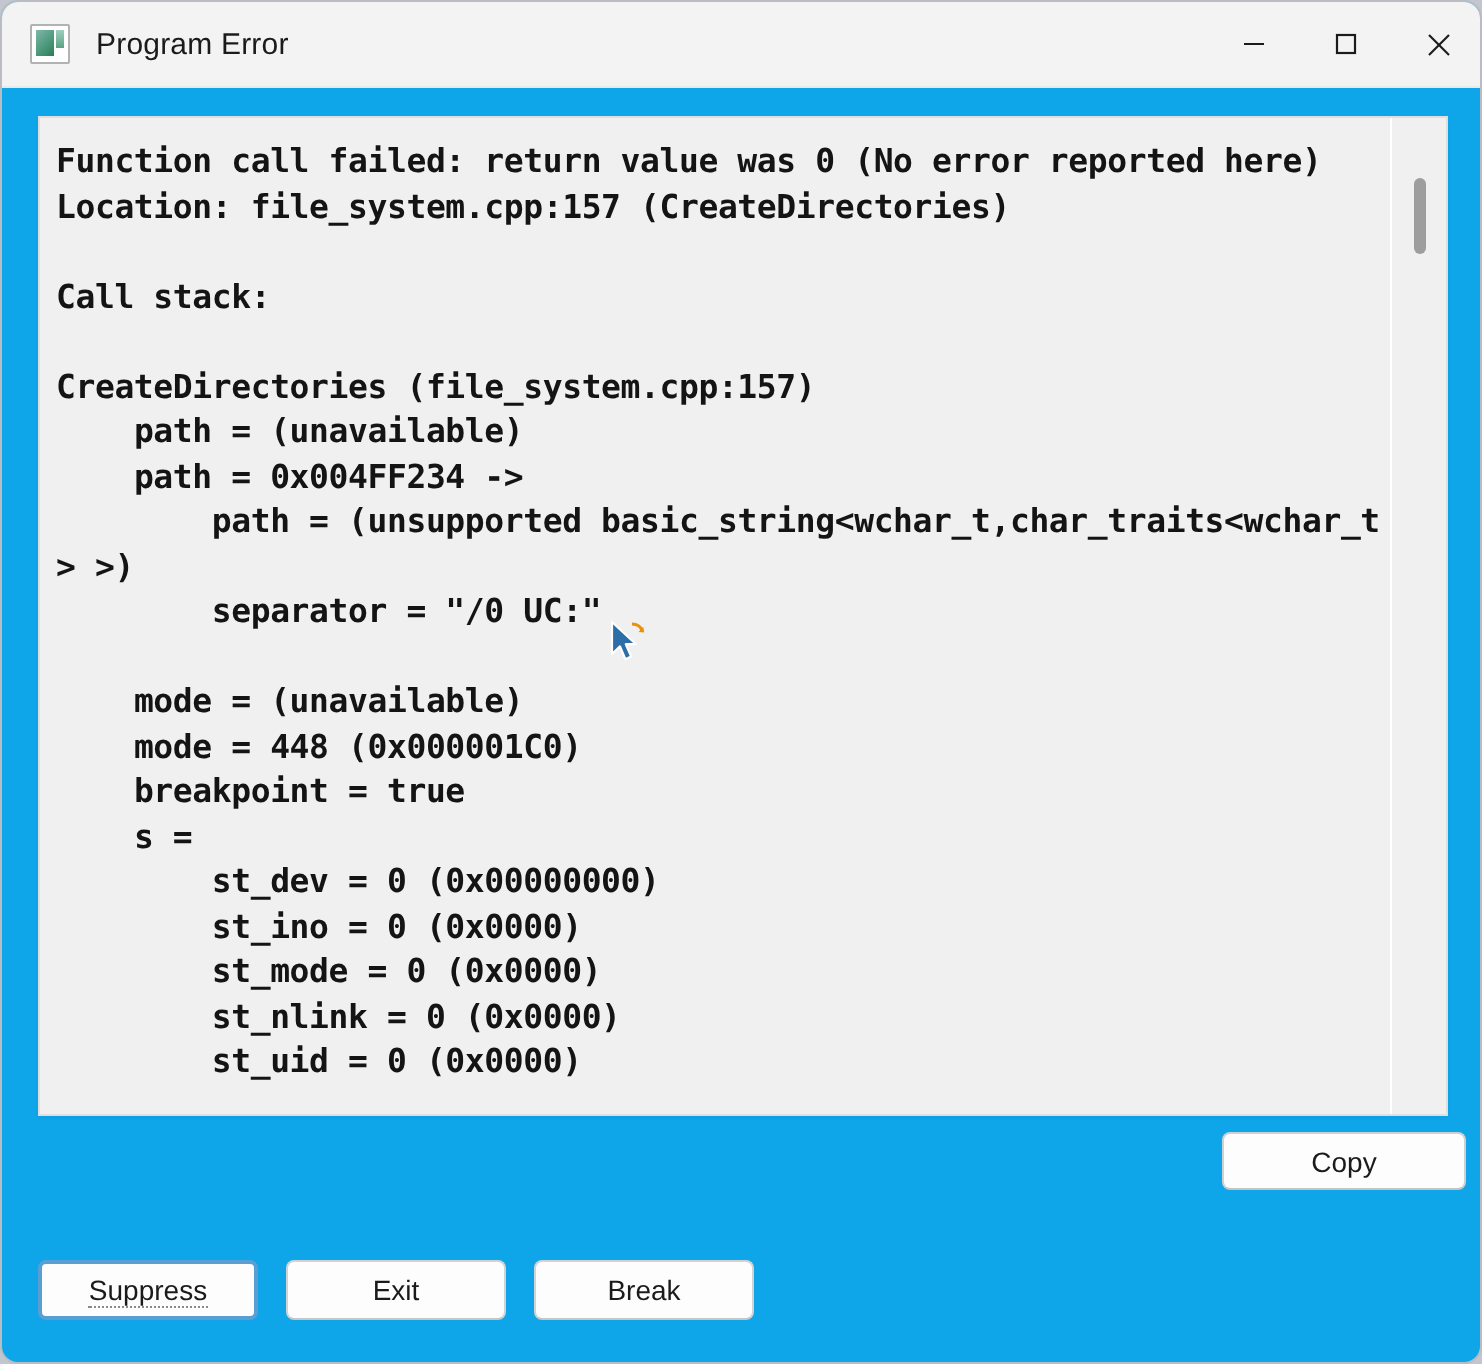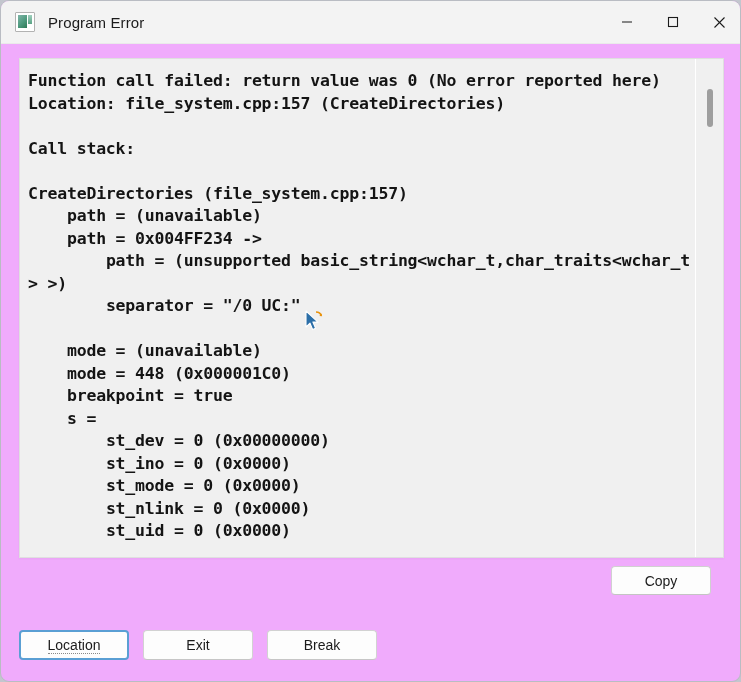--- a/index.html
+++ b/index.html
@@ -10,21 +10,21 @@
     overflow: hidden;
     background: #c3c6ce;
   }
 
   .window {
     position: absolute;
     left: 0;
     top: 0;
     width: 741px;
     height: 682px;
-    background: #f0abfc;
+    background: #0ea5e9;
     border-radius: 9px 9px 9px 9px;
     box-sizing: border-box;
     border: 1px solid #b9bcc3;
     overflow: hidden;
     font-family: "Liberation Sans", sans-serif;
   }
 
   
   .titlebar {
     position: absolute;
@@ -148,21 +148,21 @@
     background: #9e9e9e;
     border-radius: 3px;
     cursor: default;
   }
 
   
   .copy-btn {
     position: absolute;
     left: 610px;
     top: 565px;
-    width: 100px;
+    width: 122px;
     height: 29px;
     background: #fdfdfd;
     border: 1px solid #d0d0d0;
     border-bottom-color: #c4c4c4;
     border-radius: 4px;
     font-family: "Liberation Sans", sans-serif;
     font-size: 14px;
     color: #1b1b1b;
     cursor: default;
     padding: 0;
@@ -266,21 +266,21 @@
       <div class="scroll-thumb"></div>
     </div>
   </div>
 
   <button class="copy-btn">
     <span class="btn-label">Copy</span>
   </button>
 
   <div class="button-row">
     <button class="action-btn default">
-      <span class="btn-label">Location</span>
+      <span class="btn-label">Suppress</span>
     </button>
     <button class="action-btn">
       <span class="btn-label">Exit</span>
     </button>
     <button class="action-btn">
       <span class="btn-label">Break</span>
     </button>
   </div>
 
   <div class="cursor">

